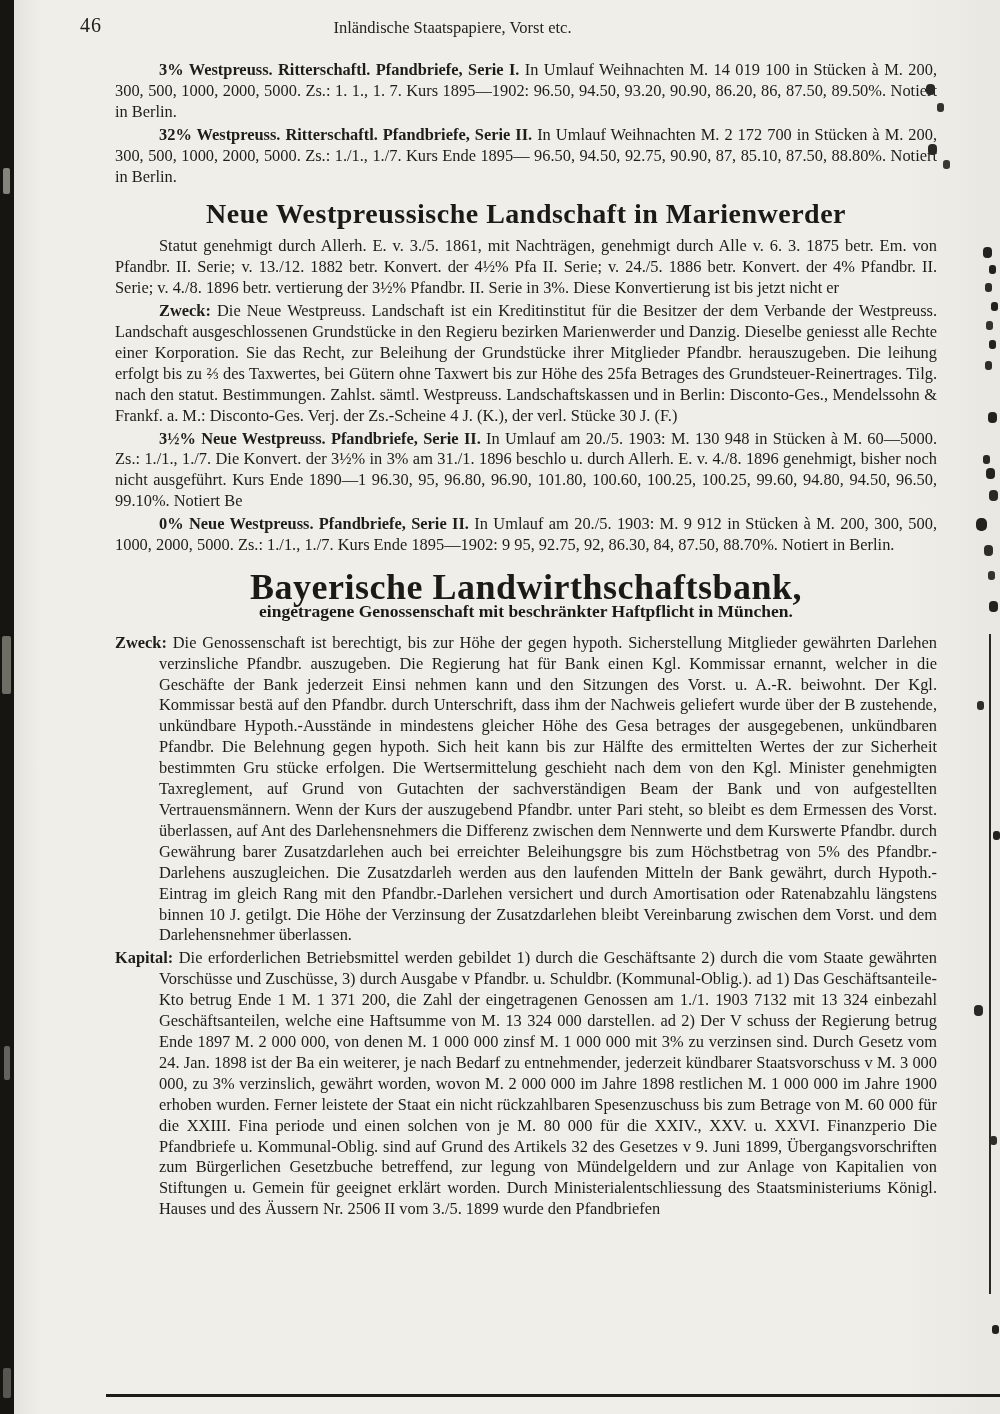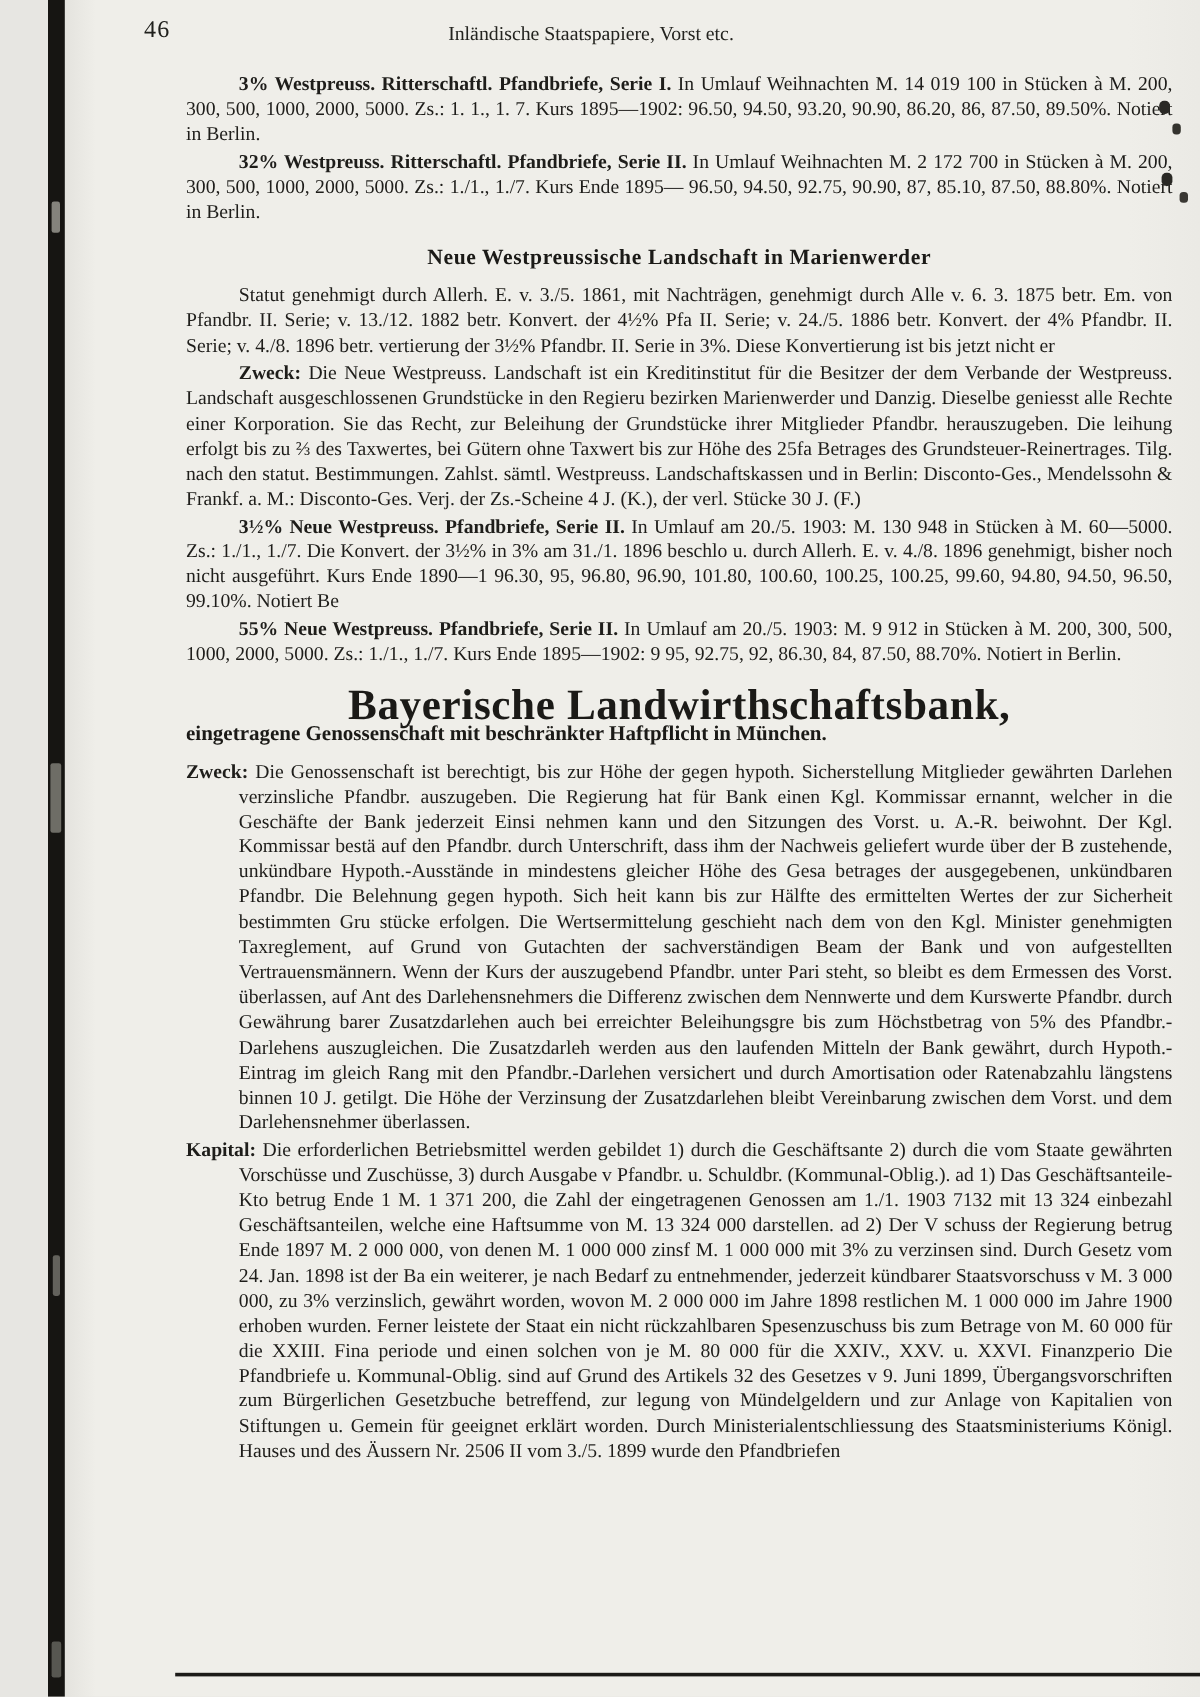--- a/index.html
+++ b/index.html
@@ -6,21 +6,20 @@
   body {
     width: 1000px; height: 1414px;
     background: #e7e6e2;
     overflow: hidden;
     position: relative;
     font-family: "Liberation Serif", "DejaVu Serif", serif;
   }
   .page {
     position: absolute; inset: 0;
     background: linear-gradient(90deg, #deddd8 0px, #efeee9 40px, #efeee9 900px, #e8e7e2 1000px);
-    margin-left: 40px;
   }
   
   .gutter {
     position: absolute; left: 0; top: 0; bottom: 0; width: 14px;
     background: #161512;
   }
   .gutter i { position: absolute; display: block; background: #84837c; border-radius: 2px; }
   .gutter i.b1 { left: 3px; top: 168px; width: 7px; height: 26px; }
   .gutter i.b2 { left: 2px; top: 636px; width: 9px; height: 58px; opacity: .8; }
   .gutter i.b3 { left: 4px; top: 1046px; width: 6px; height: 34px; opacity: .7; }
@@ -40,27 +39,27 @@
     color: #1e1d1a;
     font-size: 16.4px; line-height: 20.9px;
     text-align: justify;
   }
   .content p { margin: 0 0 2px 0; }
   .p-indent { text-indent: 44px; }
   .p-hang { padding-left: 44px; text-indent: -44px; }
   .lead { font-weight: bold; }
 
   .h-main {
-    font-size: 18px; font-weight: bold; text-align: center;
+    font-size: 28px; font-weight: bold; text-align: center;
     margin: 17px 0 11px 0; letter-spacing: .5px; color: #1b1a17;
     text-indent: 0;
   }
   .h-main2 { font-size: 36px; margin: 21px 0 3px 0; }
   .h-sub {
-    font-size: 17.5px; font-weight: bold; text-align: left;
+    font-size: 17.5px; font-weight: bold; text-align: center;
     margin: 0 0 11px 0; color: #1b1a17; text-indent: 0;
   }
 
   
   .rule-bottom { position: absolute; left: 106px; top: 1394px; width: 894px; height: 3px; background: #1c1b18; }
   .vline { position: absolute; left: 989px; top: 634px; width: 2px; height: 660px; background: #2a2823; }
   .speckle {
     position: absolute; top: 0; left: 0; width: 5px; height: 7px;
     border-radius: 2px; background: transparent;
     box-shadow:
@@ -116,21 +115,21 @@
     <h1 class="h-main">Neue Westpreussische Landschaft in Marienwerder</h1>
 
     <p class="p-indent"><span>Statut genehmigt durch Allerh. E. v. 3./5. 1861, mit Nachträgen, genehmigt durch Alle v. 6. 3. 1875 betr. Em. von Pfandbr. II. Serie; v. 13./12. 1882 betr. Konvert. der 4½% Pfa II. Serie; v. 24./5. 1886 betr. Konvert. der 4% Pfandbr. II. Serie; v. 4./8. 1896 betr. vertierung der 3½% Pfandbr. II. Serie in 3%. Diese Konvertierung ist bis jetzt nicht er</span></p>
 
     <p class="p-indent"><span class="lead">Zweck:</span>
       <span>Die Neue Westpreuss. Landschaft ist ein Kreditinstitut für die Besitzer der dem Verbande der Westpreuss. Landschaft ausgeschlossenen Grundstücke in den Regieru bezirken Marienwerder und Danzig. Dieselbe geniesst alle Rechte einer Korporation. Sie das Recht, zur Beleihung der Grundstücke ihrer Mitglieder Pfandbr. herauszugeben. Die leihung erfolgt bis zu ⅔ des Taxwertes, bei Gütern ohne Taxwert bis zur Höhe des 25fa Betrages des Grundsteuer-Reinertrages. Tilg. nach den statut. Bestimmungen. Zahlst. sämtl. Westpreuss. Landschaftskassen und in Berlin: Disconto-Ges., Mendelssohn &amp; Frankf. a. M.: Disconto-Ges. Verj. der Zs.-Scheine 4 J. (K.), der verl. Stücke 30 J. (F.)</span></p>
 
     <p class="p-indent"><span class="lead">3½% Neue Westpreuss. Pfandbriefe, Serie II.</span>
       <span>In Umlauf am 20./5. 1903: M. 130 948 in Stücken à M. 60—5000. Zs.: 1./1., 1./7. Die Konvert. der 3½% in 3% am 31./1. 1896 beschlo u. durch Allerh. E. v. 4./8. 1896 genehmigt, bisher noch nicht ausgeführt. Kurs Ende 1890—1 96.30, 95, 96.80, 96.90, 101.80, 100.60, 100.25, 100.25, 99.60, 94.80, 94.50, 96.50, 99.10%. Notiert Be</span></p>
 
-    <p class="p-indent"><span class="lead">55% Neue Westpreuss. Pfandbriefe, Serie II.</span>
+    <p class="p-indent"><span class="lead">0% Neue Westpreuss. Pfandbriefe, Serie II.</span>
       <span>In Umlauf am 20./5. 1903: M. 9 912 in Stücken à M. 200, 300, 500, 1000, 2000, 5000. Zs.: 1./1., 1./7. Kurs Ende 1895—1902: 9 95, 92.75, 92, 86.30, 84, 87.50, 88.70%. Notiert in Berlin.</span></p>
 
     <h1 class="h-main h-main2">Bayerische Landwirthschaftsbank,</h1>
     <h2 class="h-sub">eingetragene Genossenschaft mit beschränkter Haftpflicht in München.</h2>
 
 
     <p class="p-hang"><span class="lead">Zweck:</span>
       <span>Die Genossenschaft ist berechtigt, bis zur Höhe der gegen hypoth. Sicherstellung Mitglieder gewährten Darlehen verzinsliche Pfandbr. auszugeben. Die Regierung hat für Bank einen Kgl. Kommissar ernannt, welcher in die Geschäfte der Bank jederzeit Einsi nehmen kann und den Sitzungen des Vorst. u. A.-R. beiwohnt. Der Kgl. Kommissar bestä auf den Pfandbr. durch Unterschrift, dass ihm der Nachweis geliefert wurde über der B zustehende, unkündbare Hypoth.-Ausstände in mindestens gleicher Höhe des Gesa betrages der ausgegebenen, unkündbaren Pfandbr. Die Belehnung gegen hypoth. Sich heit kann bis zur Hälfte des ermittelten Wertes der zur Sicherheit bestimmten Gru stücke erfolgen. Die Wertsermittelung geschieht nach dem von den Kgl. Minister genehmigten Taxreglement, auf Grund von Gutachten der sachverständigen Beam der Bank und von aufgestellten Vertrauensmännern. Wenn der Kurs der auszugebend Pfandbr. unter Pari steht, so bleibt es dem Ermessen des Vorst. überlassen, auf Ant des Darlehensnehmers die Differenz zwischen dem Nennwerte und dem Kurswerte Pfandbr. durch Gewährung barer Zusatzdarlehen auch bei erreichter Beleihungsgre bis zum Höchstbetrag von 5% des Pfandbr.-Darlehens auszugleichen. Die Zusatzdarleh werden aus den laufenden Mitteln der Bank gewährt, durch Hypoth.-Eintrag im gleich Rang mit den Pfandbr.-Darlehen versichert und durch Amortisation oder Ratenabzahlu längstens binnen 10 J. getilgt. Die Höhe der Verzinsung der Zusatzdarlehen bleibt Vereinbarung zwischen dem Vorst. und dem Darlehensnehmer überlassen.</span></p>
 
     <p class="p-hang"><span class="lead">Kapital:</span>

